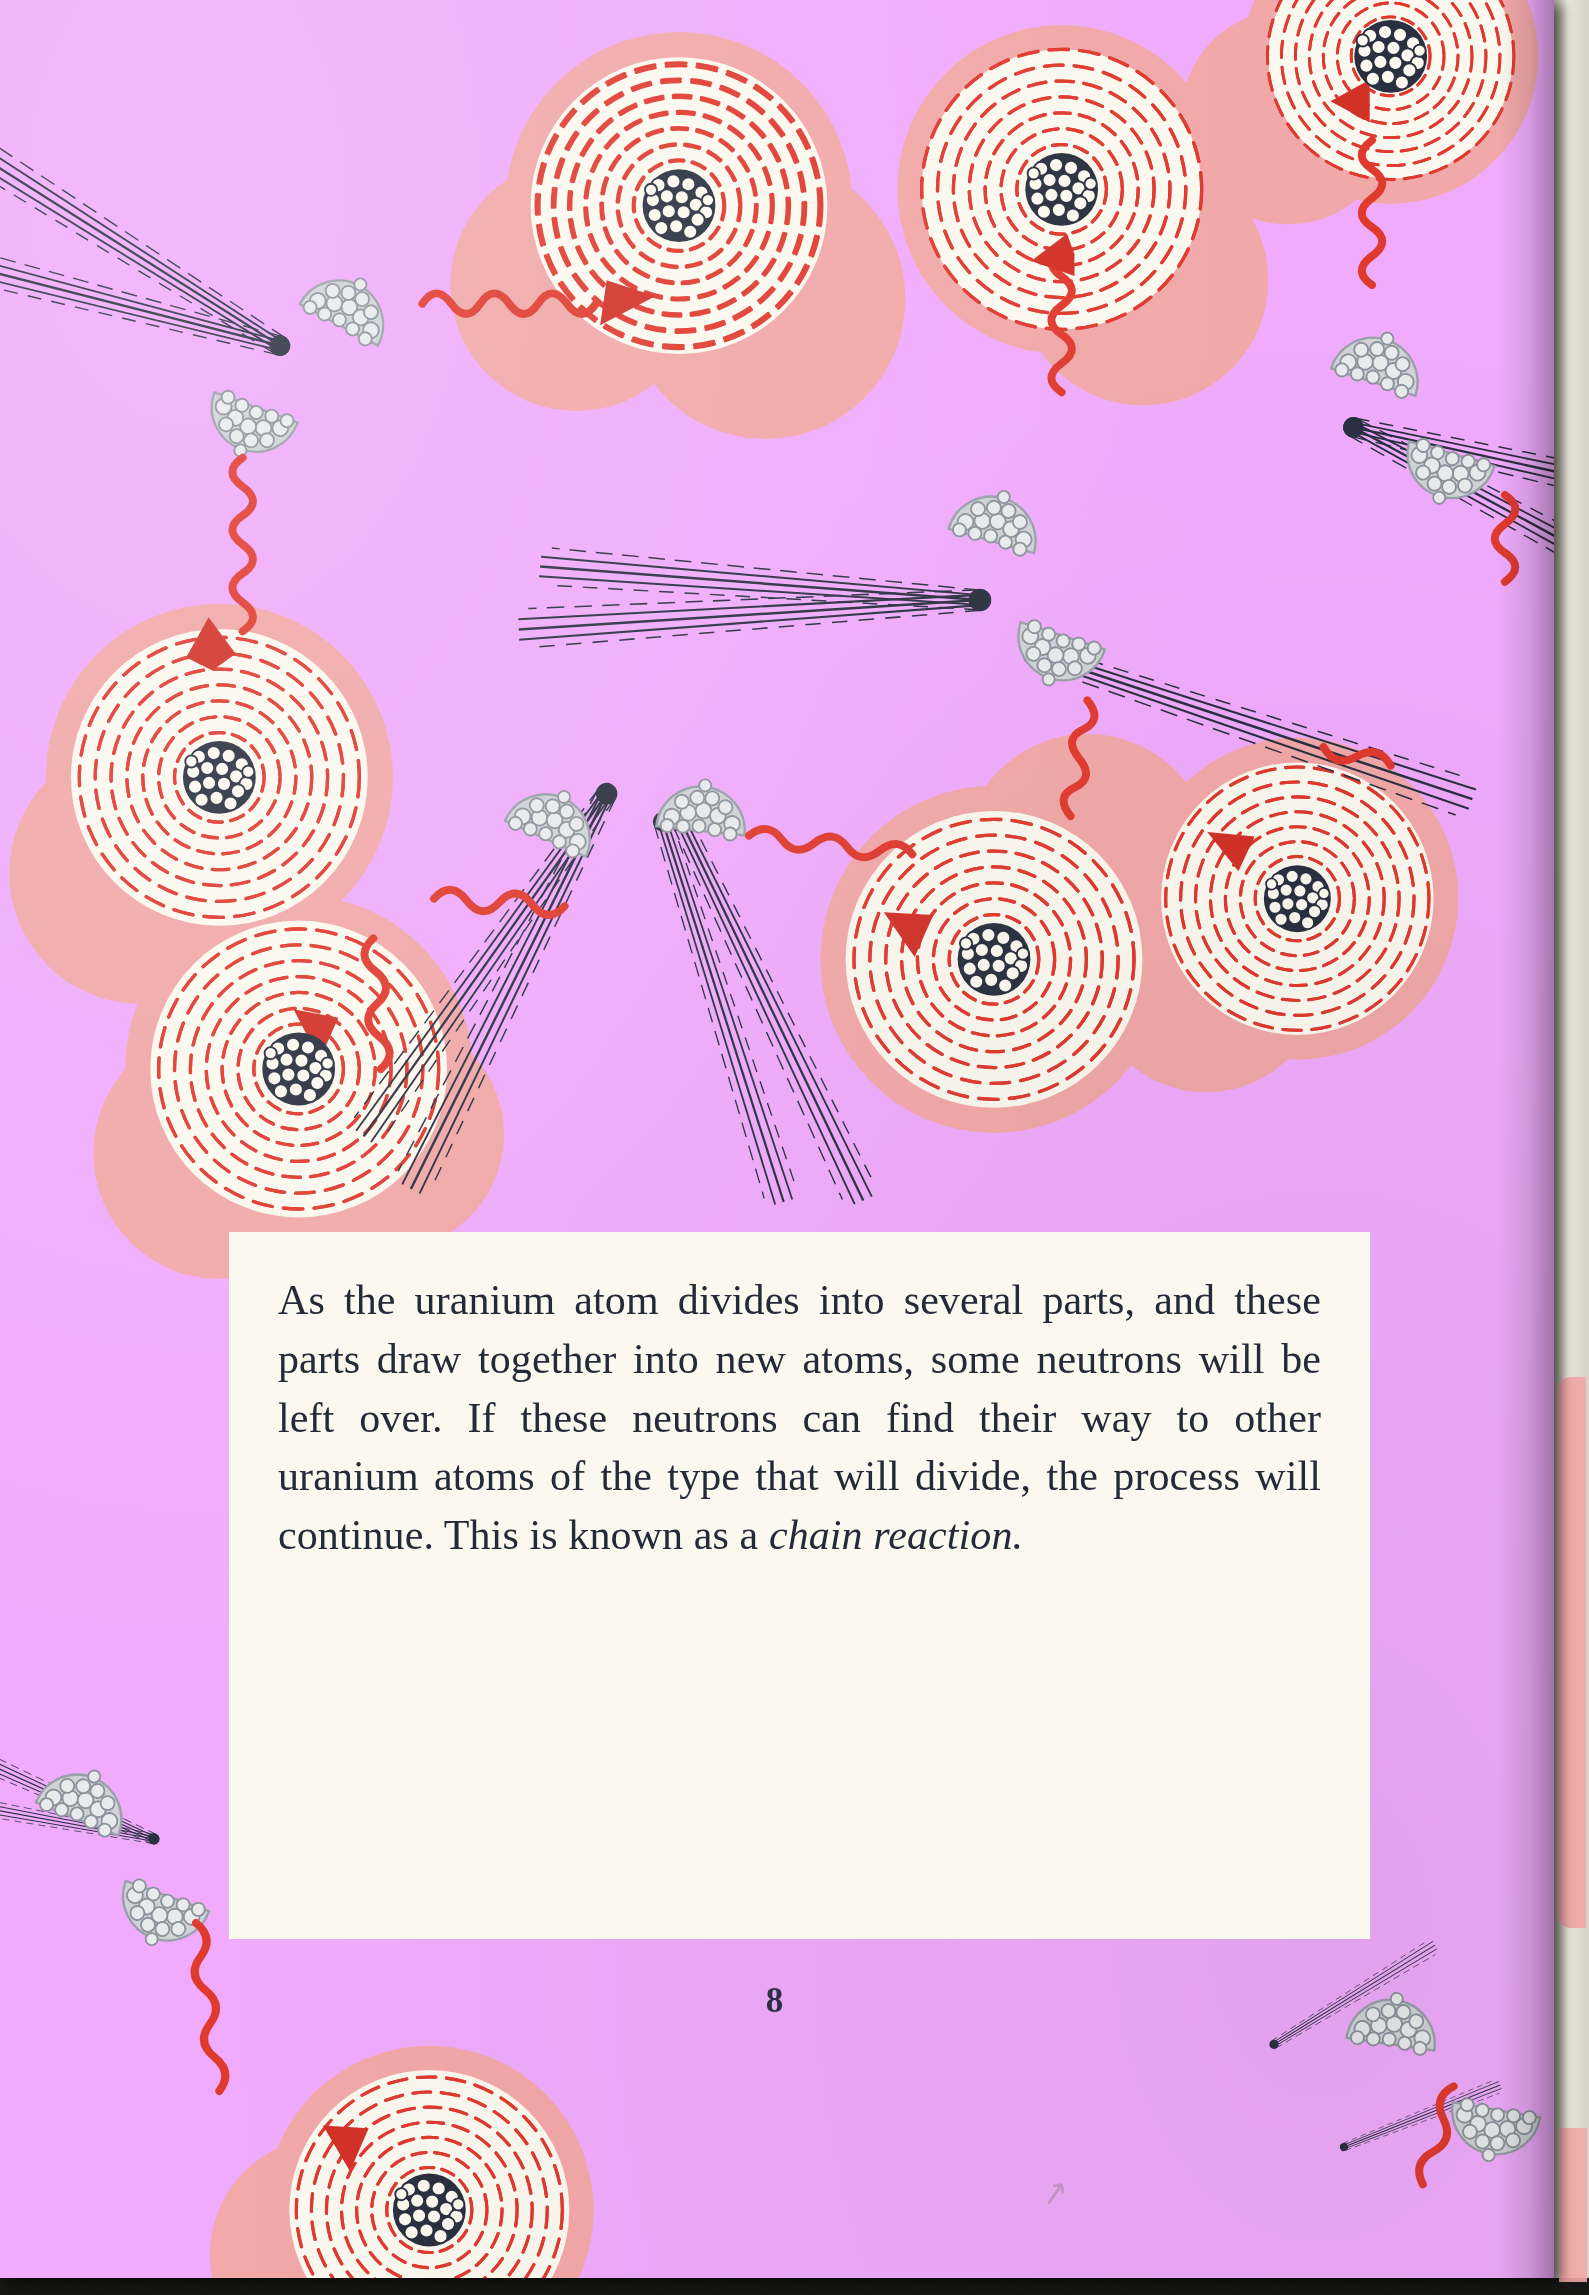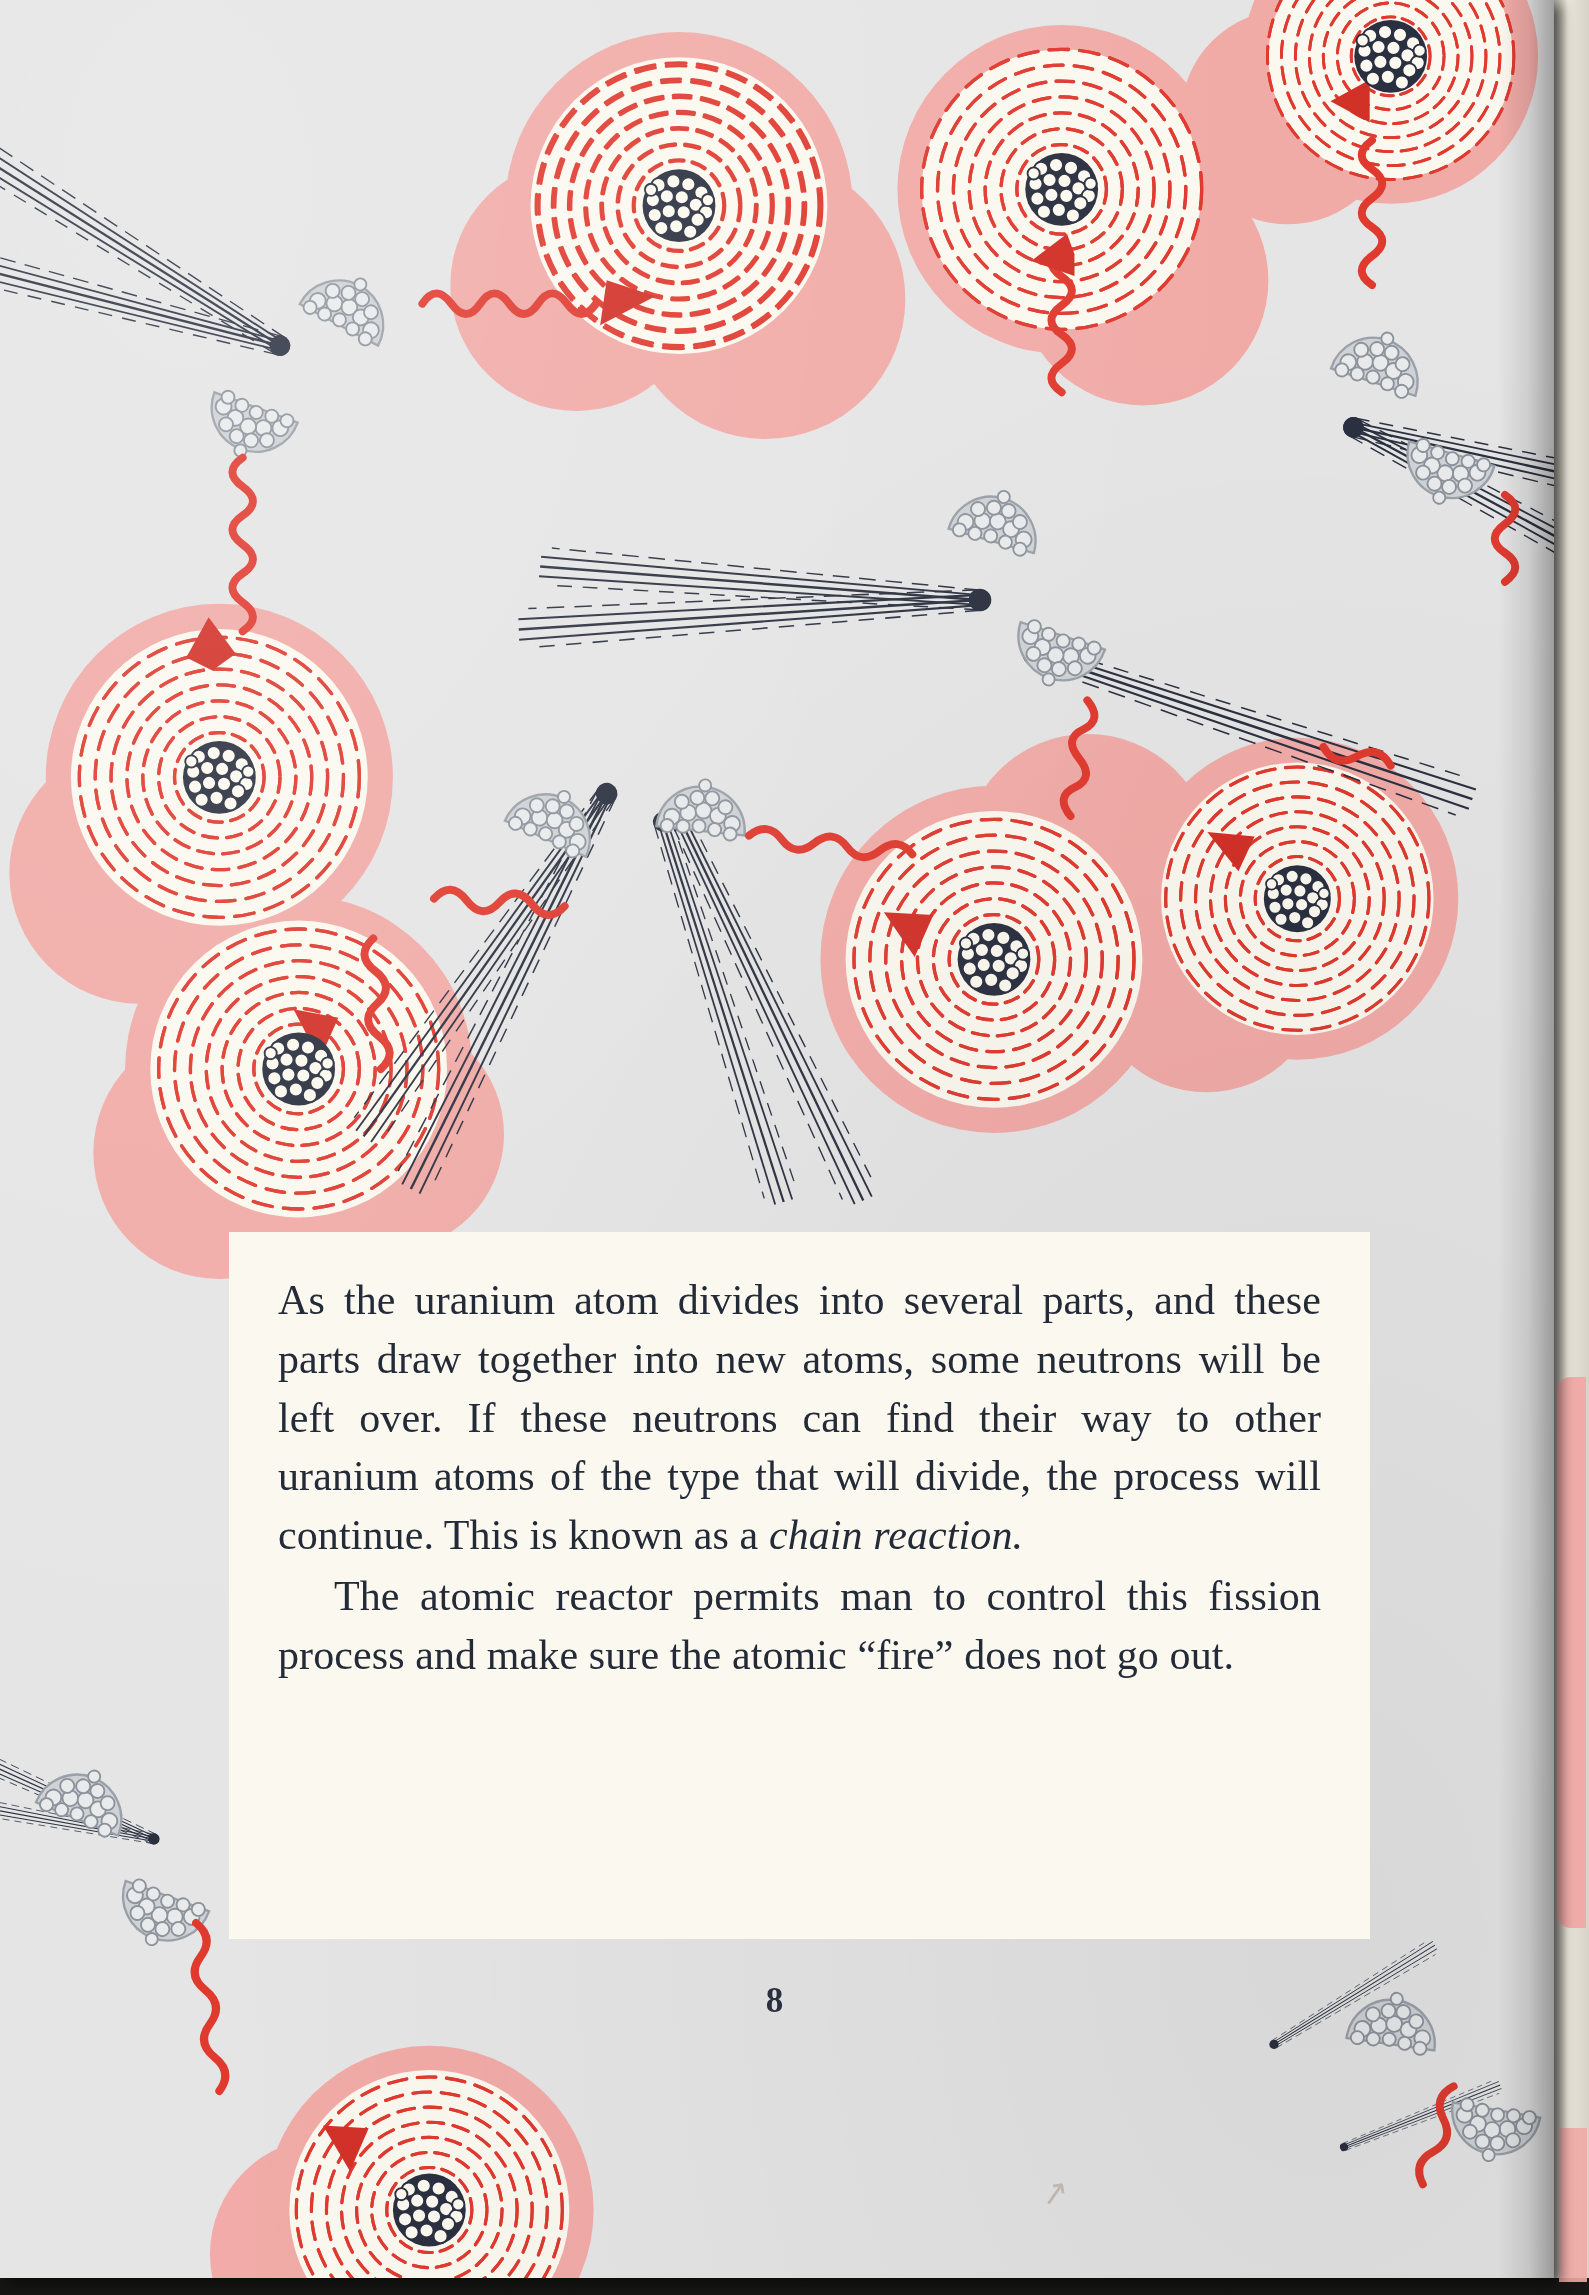--- a/index.html
+++ b/index.html
@@ -31,21 +31,21 @@
       repeating-linear-gradient(-54deg, rgba(255,255,255,.014) 0 1.4px, rgba(0,0,0,0) 1.4px 3.3px);
   }
 
   
   #page {
     position: absolute;
     left: 0px;
     top: 0px;
     width: 1554px;
     height: 2278px;
-    background: #e5e5e5;
+    background: #f0abfc;
     overflow: hidden;
     box-shadow: 6.5px 4.7px 12px rgba(0,0,0,.55);
   }
   #page-paper-tone {
     position: absolute;
     inset: 0;
     background:
       radial-gradient(ellipse at 12% 8%, rgba(255,255,255,.16), rgba(255,255,255,0) 55%),
       radial-gradient(ellipse at 85% 85%, rgba(0,0,0,.06), rgba(0,0,0,0) 60%);
     pointer-events: none;
@@ -452,23 +452,20 @@
     </svg>
   </div>
 
   <div id="page-paper-tone"></div>
 
   <div id="text-card">
     <div class="inner">
       <p>
         <span>As the uranium atom divides into several parts, and these parts draw together into new atoms, some neutrons will be left over. If these neutrons can find their way to other uranium atoms of the type that will divide, the process will continue. This is known as a </span><em>chain reaction.</em>
       </p>
-      <p class="indent">
-        <span>The atomic reactor permits man to control this fission process and make sure the atomic “fire” does not go out.</span>
-      </p>
     </div>
   </div>
 
   <div id="folio">8</div>
   <div id="pencil-mark">↗</div>
 
   <div id="gutter"></div>
 </div>
 
 

